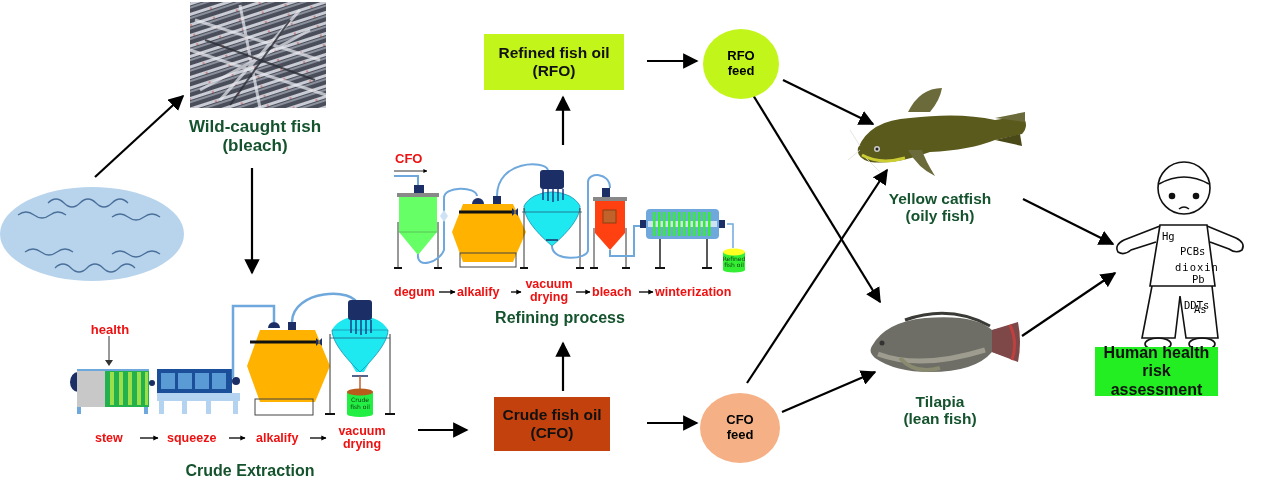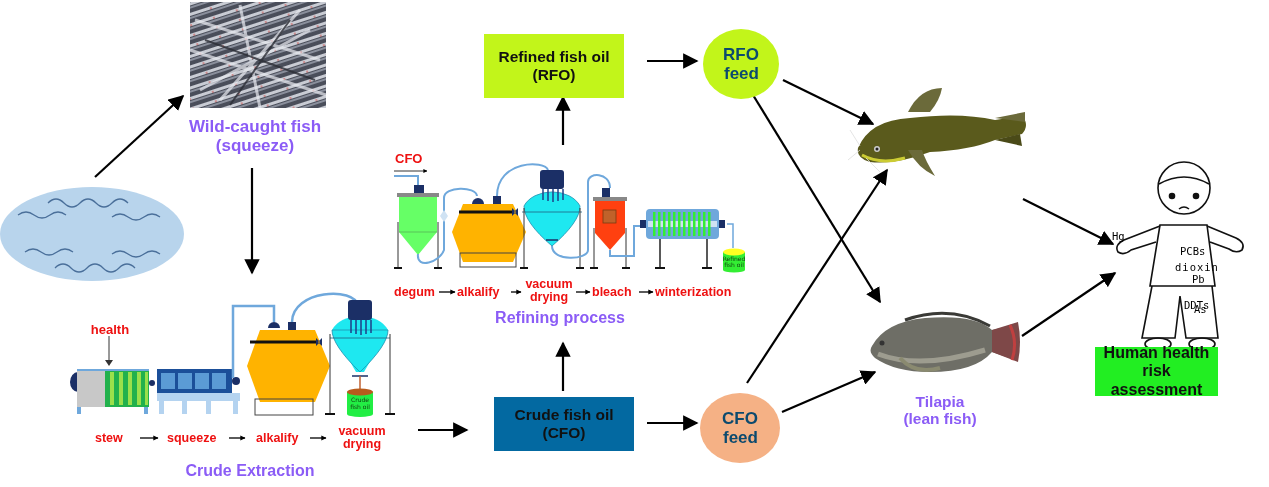--- a/index.html
+++ b/index.html
@@ -1,23 +1,23 @@
 <!DOCTYPE html>
 <html><head>
 <meta charset="utf-8">
 <style>
   html, body { margin:0; padding:0; background:#ffffff; }
   body { width:1269px; height:487px; position:relative; overflow:hidden; font-family:"Liberation Sans", sans-serif; }
   #stage { position:absolute; left:0; top:0; width:1269px; height:487px; }
-  .lbl { position:absolute; text-align:center; font-weight:bold; color:#8b5cf6; line-height:1.12; white-space:nowrap; }
+  .lbl { position:absolute; text-align:center; font-weight:bold; color:#14532d; line-height:1.12; white-space:nowrap; }
   .lbl-lg { font-size:17px; }
   .lbl-md { font-size:15.5px; }
   .red { color:#ee1111; font-weight:bold; position:absolute; white-space:nowrap; font-size:12.5px; line-height:1.05; text-align:center; }
   .box { position:absolute; display:flex; align-items:center; justify-content:center; text-align:center; font-weight:bold; font-size:15.5px; line-height:1.15; color:#111; }
-  .circ { position:absolute; border-radius:50%; display:flex; align-items:center; justify-content:center; text-align:right; font-weight:bold; font-size:17px; line-height:1.12; color:#0c4a6e; }
+  .circ { position:absolute; border-radius:50%; display:flex; align-items:center; justify-content:center; text-align:center; font-weight:bold; font-size:13px; line-height:1.12; color:#000000; }
   .tiny { font-family:"DejaVu Sans", sans-serif; font-size:6px; font-weight:normal; fill:#114411; }
   .chem { font-family:"DejaVu Sans Mono", monospace; font-size:10.5px; fill:#111; position:absolute; }
 </style>
 </head>
 <body>
 
 <div id="stage">
 
 <svg width="1269" height="487" style="position:absolute;left:0;top:0">
   <defs>
@@ -264,50 +264,50 @@
     <path d="M1207 226 L1236 238 Q1246 243 1242 250 Q1236 254 1229 249 L1210 242"></path>
     <path d="M1152 286 L1142 338 L1175 338 L1180 296 L1186 338 L1218 338 L1212 286"></path>
     <ellipse cx="1158" cy="344" rx="13" ry="6"></ellipse>
     <ellipse cx="1202" cy="344" rx="13" ry="6"></ellipse>
   </g>
 </svg>
 
 
 <div class="lbl lbl-lg" style="left:170px;top:117px;width:170px;">
   <div>Wild-caught fish</div>
-  <div>(squeeze)</div>
+  <div>(bleach)</div>
 </div>
 
 <div class="red" style="left:80px;top:323px;width:60px;font-size:13px;">health</div>
 
 <div class="red" style="left:95px;top:432px;">stew</div>
 <div class="red" style="left:167px;top:432px;">squeeze</div>
 <div class="red" style="left:256px;top:432px;">alkalify</div>
 <div class="red" style="left:331px;top:425px;width:62px;">
   <div>vacuum</div>
   <div>drying</div>
 </div>
 
 <div class="lbl lbl-md" style="left:160px;top:462px;width:180px;font-size:16px;">Crude Extraction</div>
 
-<div class="box" style="left:494px;top:397px;width:140px;height:54px;background:#0369a1;">
+<div class="box" style="left:494px;top:397px;width:116px;height:54px;background:#c2410c;">
   <div>
     <div>Crude fish oil</div>
     <div>(CFO)</div>
   </div>
 </div>
 
 <div class="circ" style="left:700px;top:393px;width:80px;height:70px;background:#f5b185;">
   <div>
     <div>CFO</div>
     <div>feed</div>
   </div>
 </div>
 
-<div class="box" style="left:484px;top:34px;width:140px;height:64px;background:#c2f51a;">
+<div class="box" style="left:484px;top:34px;width:140px;height:56px;background:#c2f51a;">
   <div>
     <div>Refined fish oil</div>
     <div>(RFO)</div>
   </div>
 </div>
 
 <div class="circ" style="left:703px;top:29px;width:76px;height:70px;background:#c2f51a;">
   <div>
     <div>RFO</div>
     <div>feed</div>
@@ -320,27 +320,31 @@
 <div class="red" style="left:457px;top:286px;">alkalify</div>
 <div class="red" style="left:520px;top:278px;width:58px;">
   <div>vacuum</div>
   <div>drying</div>
 </div>
 <div class="red" style="left:592px;top:286px;">bleach</div>
 <div class="red" style="left:655px;top:286px;">winterization</div>
 
 <div class="lbl lbl-md" style="left:470px;top:309px;width:180px;font-size:16px;">Refining process</div>
 
+<div class="lbl lbl-md" style="left:860px;top:190px;width:160px;">
+  <div>Yellow catfish</div>
+  <div>(oily fish)</div>
+</div>
 
 <div class="lbl lbl-md" style="left:880px;top:393px;width:120px;">
   <div>Tilapia</div>
   <div>(lean fish)</div>
 </div>
 
-<div class="chem" style="left:1112px;top:230px;">Hg</div>
+<div class="chem" style="left:1162px;top:230px;">Hg</div>
 <div class="chem" style="left:1180px;top:245px;">PCBs</div>
 <div class="chem" style="left:1155px;top:261px;letter-spacing:1px;padding-left:20px;">dioxin</div>
 <div class="chem" style="left:1192px;top:273px;">Pb</div>
 <div class="chem" style="left:1151px;top:299px;margin-left:33px;">DDTs</div>
 <div class="chem" style="left:1194px;top:303px;">As</div>
 
 <div class="box" style="left:1095px;top:347px;width:123px;height:49px;background:#22ee22;font-size:16px;">
   <div>
     <div>Human health</div>
     <div>risk assessment</div>

